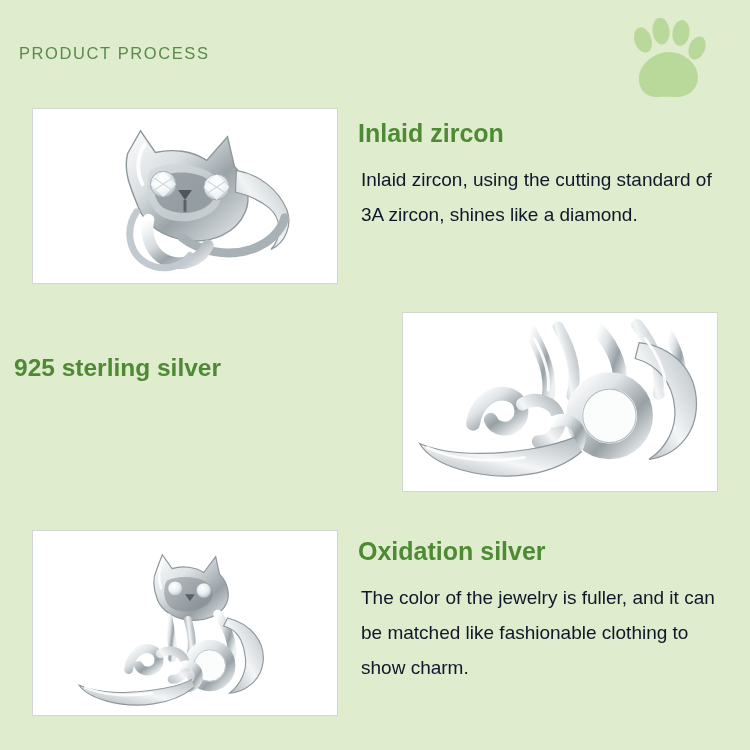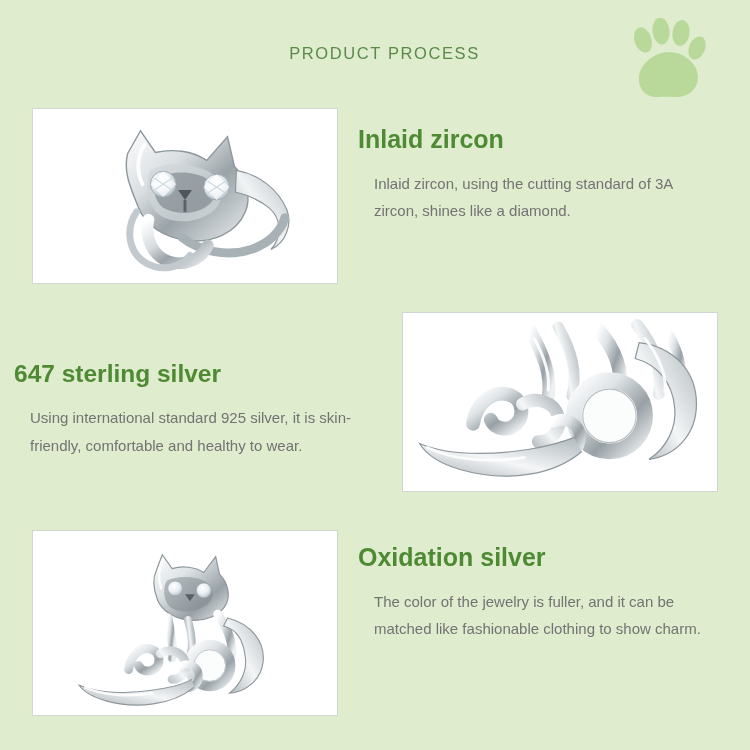--- a/index.html
+++ b/index.html
@@ -21,21 +21,21 @@
     width: 750px;
     height: 750px;
   }
 
   
   .header-title {
     position: absolute;
     top: 44px;
     left: 0;
     width: 750px;
-    text-align: center;
+    text-align: left;
     font-size: 16.5px;
     letter-spacing: 1.6px;
     color: #5a8a4a;
     font-family: "Liberation Sans", sans-serif;
     padding-left: 19px;
   }
 
   
   .paw {
     position: absolute;
@@ -61,30 +61,30 @@
   
   .block { position: absolute; }
   .block.b1 { left: 358px; top: 110px; width: 372px; }
   .block.b2 { left: 14px;  top: 345px; width: 390px; }
   .block.b3 { left: 358px; top: 528px; width: 380px; }
 
   .block-title {
     color: #4e8a33;
     font-size: 25px;
     font-weight: bold;
-    margin: 16px 0 14px 0;
+    margin: 10px 0 14px 0;
     line-height: 1.1;
   }
   .block.b2 .block-title { font-size: 24.5px; }
 
   .block-body {
-    color: #737373;
-    font-size: 15px;
+    color: #0f172a;
+    font-size: 19px;
     line-height: 1.85;
-    margin: 16px;
+    margin: 3px;
   }
 </style>
 </head>
 <body>
 
 <div class="page">
 
   <div class="header-title">PRODUCT PROCESS</div>
 
   <svg class="paw" viewBox="0 0 86 88">
@@ -142,22 +142,21 @@
       <path d="M112 36 C104 48 104 64 110 76" fill="none" stroke="#ffffff" stroke-width="4" stroke-linecap="round" opacity="0.9"></path>
     </svg>
   </div>
 
   <div class="block b1">
     <h2 class="block-title">Inlaid zircon</h2>
     <p class="block-body">Inlaid zircon, using the cutting standard of 3A zircon, shines like a diamond.</p>
   </div>
 
   <div class="block b2">
-    <h2 class="block-title">647 sterling silver</h2>
-    <p class="block-body">Using international standard 925 silver, it is skin-friendly, comfortable and healthy to wear.</p>
+    <h2 class="block-title">925 sterling silver</h2>
   </div>
 
   <div class="img-box two">
     <svg class="jewel-svg" viewBox="0 0 316 180">
       <defs>
         <linearGradient id="sil2" x1="0" y1="0" x2="1" y2="1">
           <stop offset="0%" stop-color="#ffffff"></stop>
           <stop offset="30%" stop-color="#dfe4e7"></stop>
           <stop offset="65%" stop-color="#97a0a5"></stop>
           <stop offset="100%" stop-color="#eef1f2"></stop>

